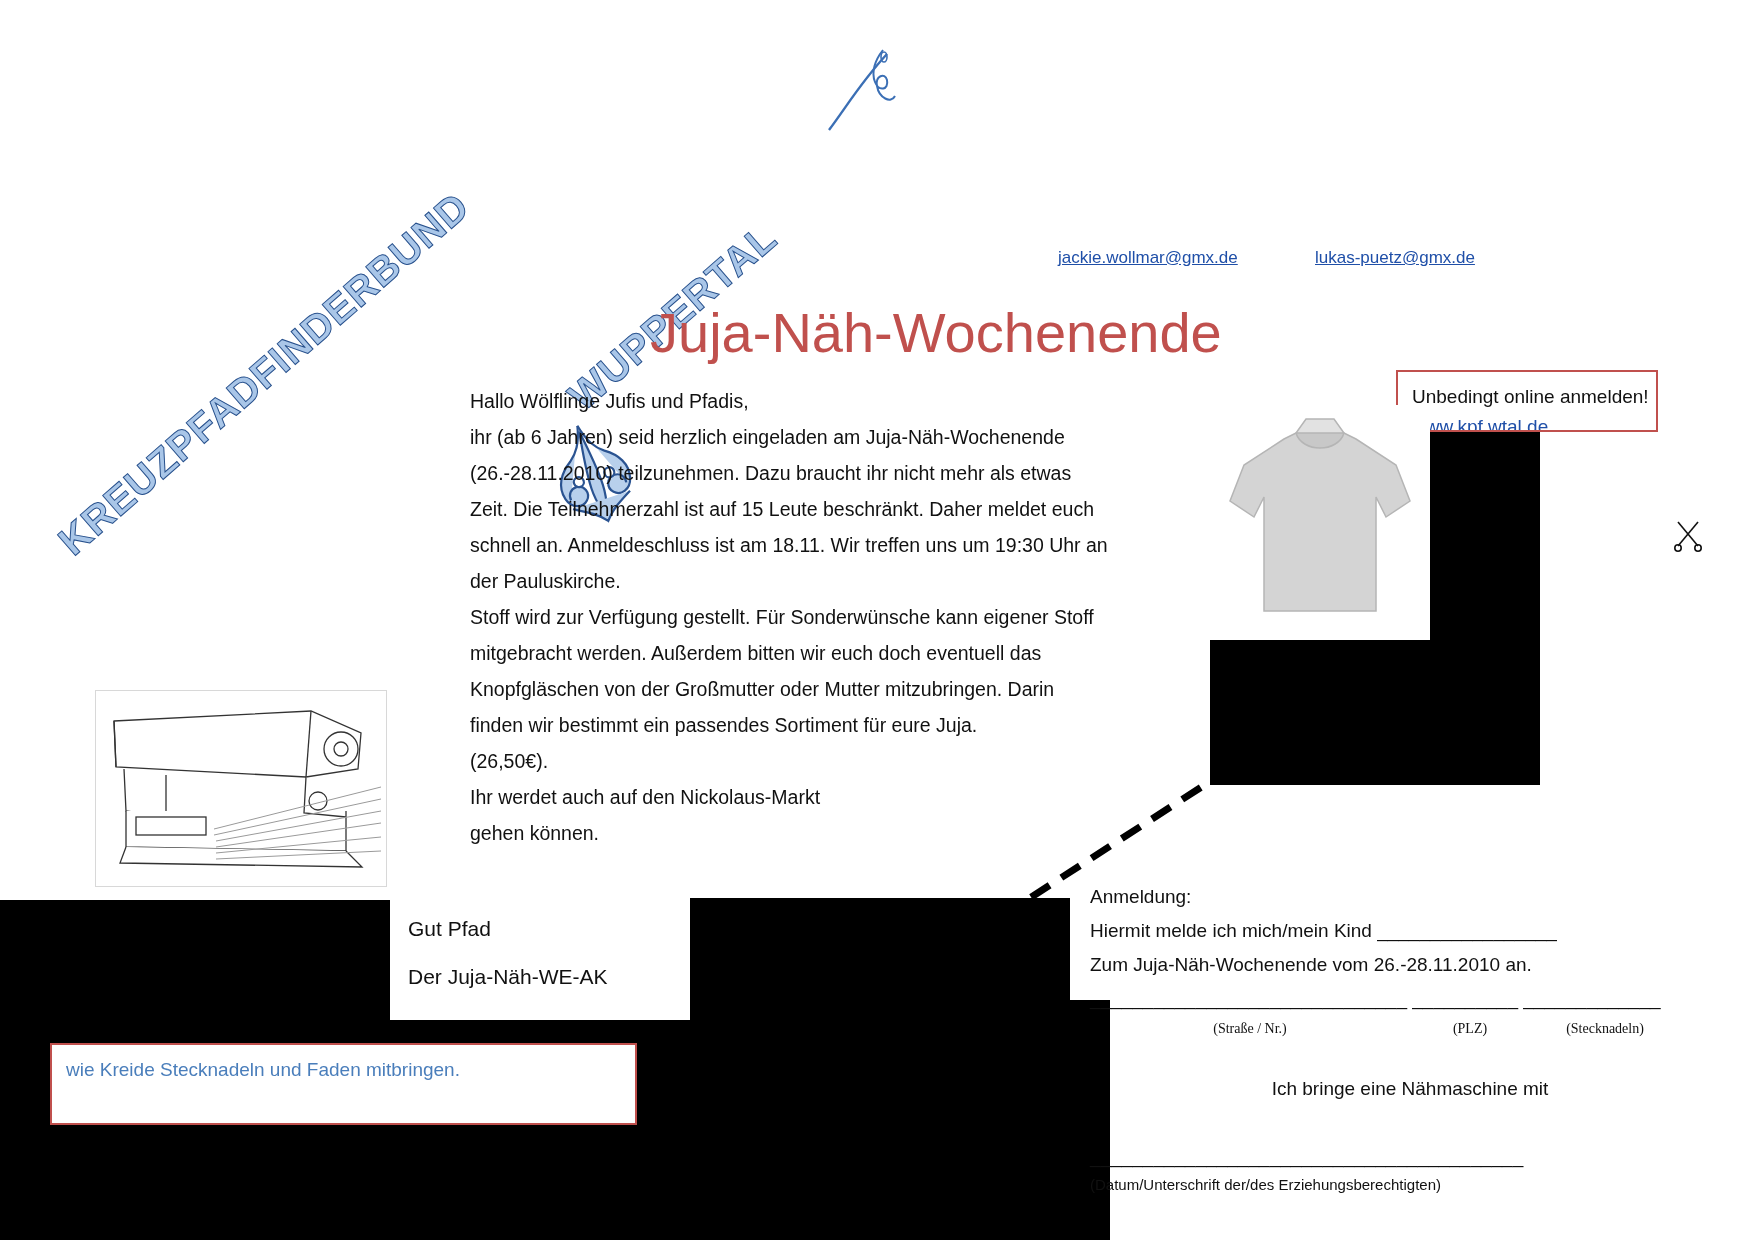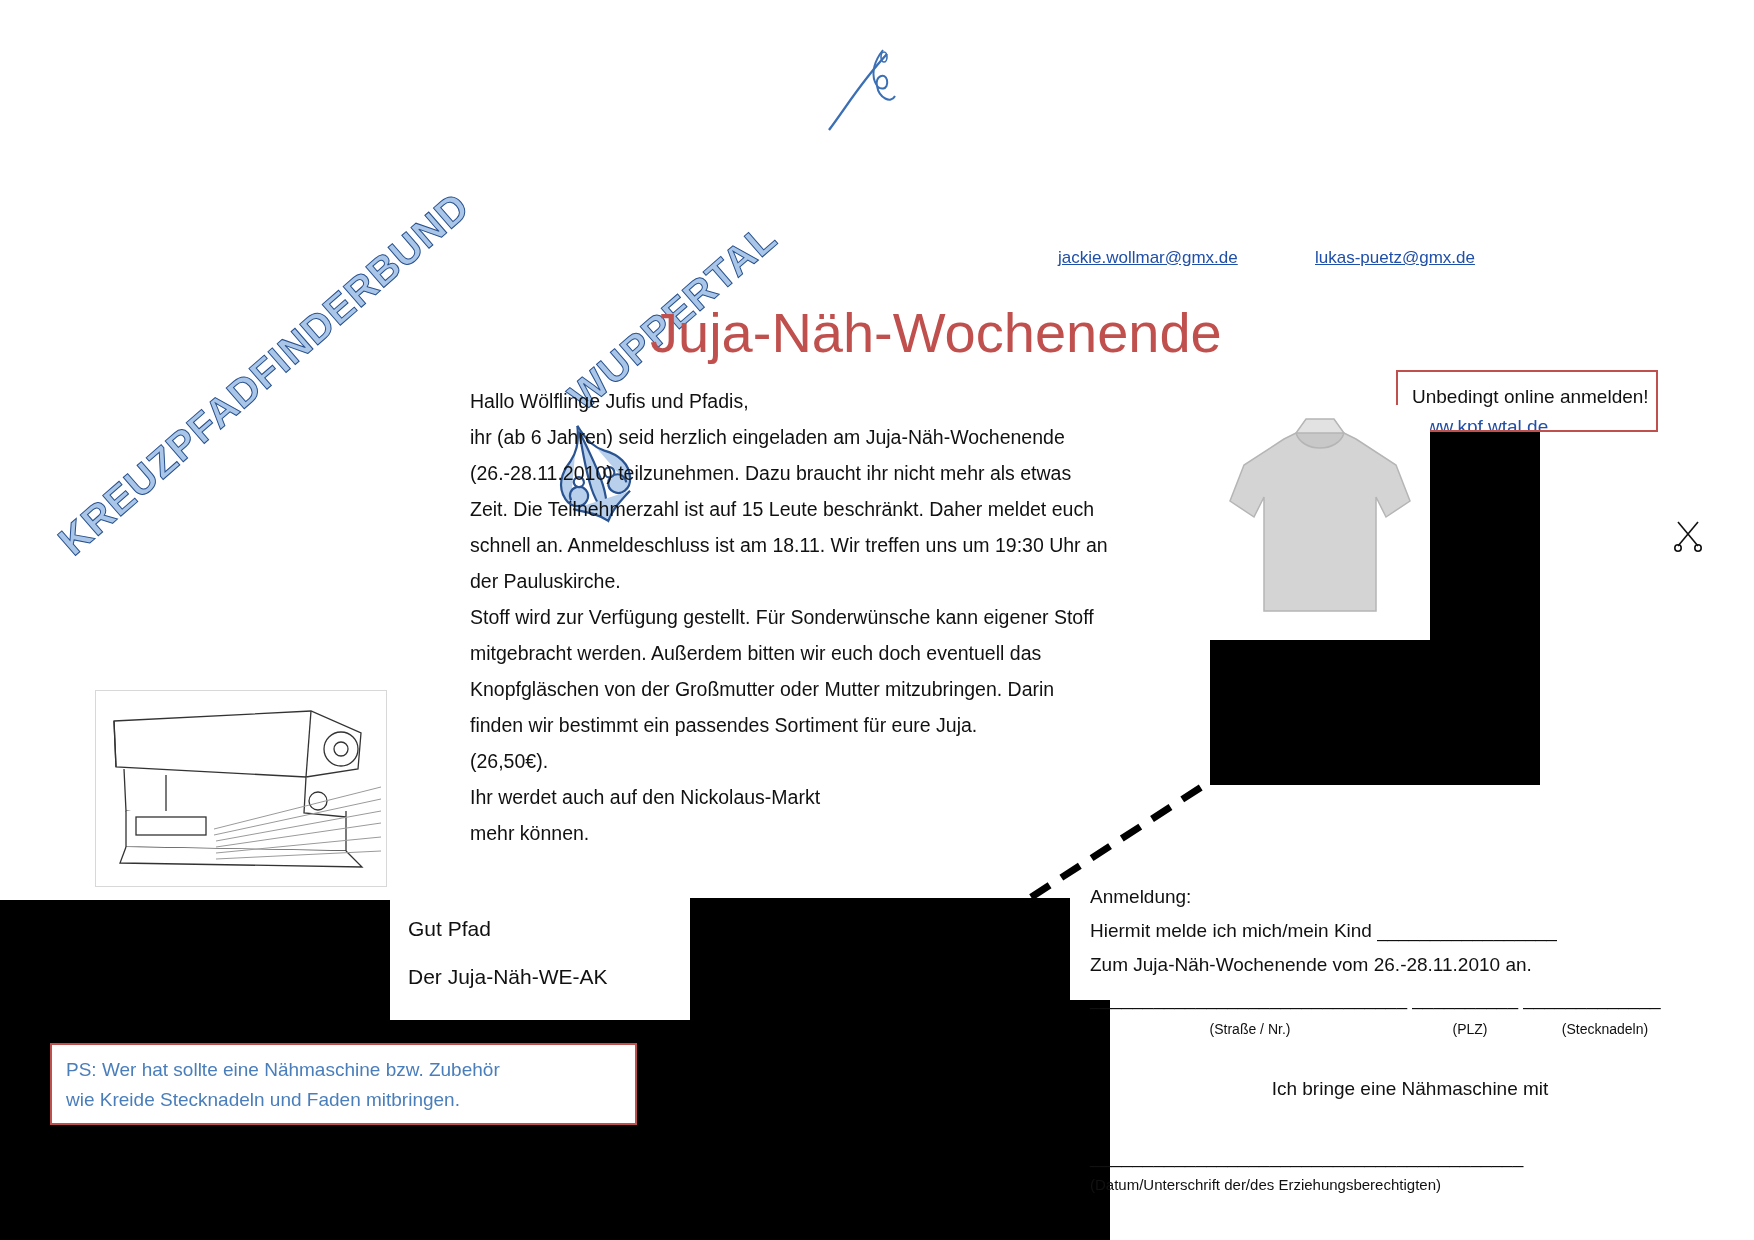--- a/index.html
+++ b/index.html
@@ -167,21 +167,21 @@
     font-size: 19px;
     line-height: 34px;
     color: #111111;
   }
   #form-block .field-line { letter-spacing: 0; }
   .form-captions {
     display: flex;
     font-size: 14px;
     margin-top: -4px;
   }
-  .form-captions span { display: inline-block; text-align: center; }
+  .form-captions span { display: inline-block; text-align: center; font-family: Liberation Serif, serif; }
   .cap-street { width: 320px; }
   .cap-plz { width: 120px; }
   .cap-bday { width: 150px; }
   #form-machine { margin-top: 26px; text-align: center; }
   #form-sign-line { margin-top: 34px; letter-spacing: 0; }
   #form-sign-caption { font-size: 15px; margin-top: -6px; }
 
   
   #sewing-machine {
     position: absolute;
@@ -272,35 +272,34 @@
   <p>(26.-28.11.2010) teilzunehmen. Dazu braucht ihr nicht mehr als etwas</p>
   <p>Zeit. Die Teilnehmerzahl ist auf 15 Leute beschränkt. Daher meldet euch</p>
   <p>schnell an. Anmeldeschluss ist am 18.11. Wir treffen uns um 19:30 Uhr an</p>
   <p>der Pauluskirche.</p>
   <p>Stoff wird zur Verfügung gestellt. Für Sonderwünsche kann eigener Stoff</p>
   <p>mitgebracht werden. Außerdem bitten wir euch doch eventuell das</p>
   <p>Knopfgläschen von der Großmutter oder Mutter mitzubringen. Darin</p>
   <p>finden wir bestimmt ein passendes Sortiment für eure Juja.</p>
   <p>(26,50€).</p>
   <p>Ihr werdet auch auf den Nickolaus-Markt</p>
-  <p>mehr können.</p>
+  <p>gehen können.</p>
 </div>
 
 <div id="signoff">
   <div>Gut Pfad</div>
   <div>Der Juja-Näh-WE-AK</div>
 </div>
 
 <div class="callout" id="callout-online">
   <div>Unbedingt online anmelden!</div>
   <a href="#">www.kpf.wtal.de</a>
 </div>
 
 <div class="callout" id="callout-ps">
-  <div>PS: Wer hat sollte eine Nähmaschine bzw. Zubehör</div>
   <div>wie Kreide Stecknadeln und Faden mitbringen.</div>
 </div>
 
 <svg id="sewing-machine" viewBox="0 0 290 195">
   <rect x="0" y="0" width="290" height="195" fill="#ffffff"></rect>
   <g stroke="#333" stroke-width="1.3" fill="#ffffff">
     <path d="M18 30 L215 20 L265 42 L262 78 L210 86 L20 76 Z"></path>
     <path d="M18 30 L20 76"></path>
     <path d="M215 20 L210 86"></path>
     <path d="M28 78 L30 120 L70 126 L70 84"></path>

